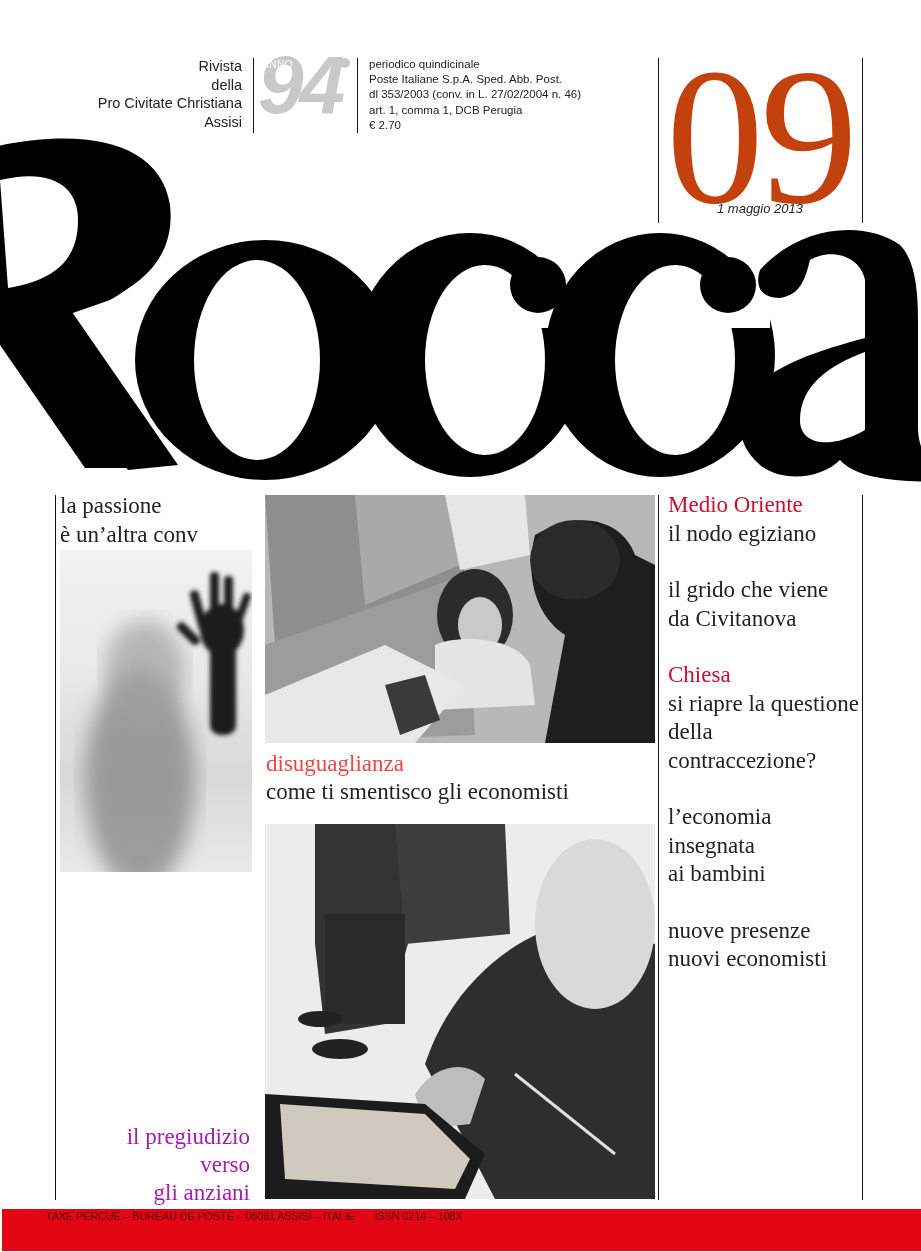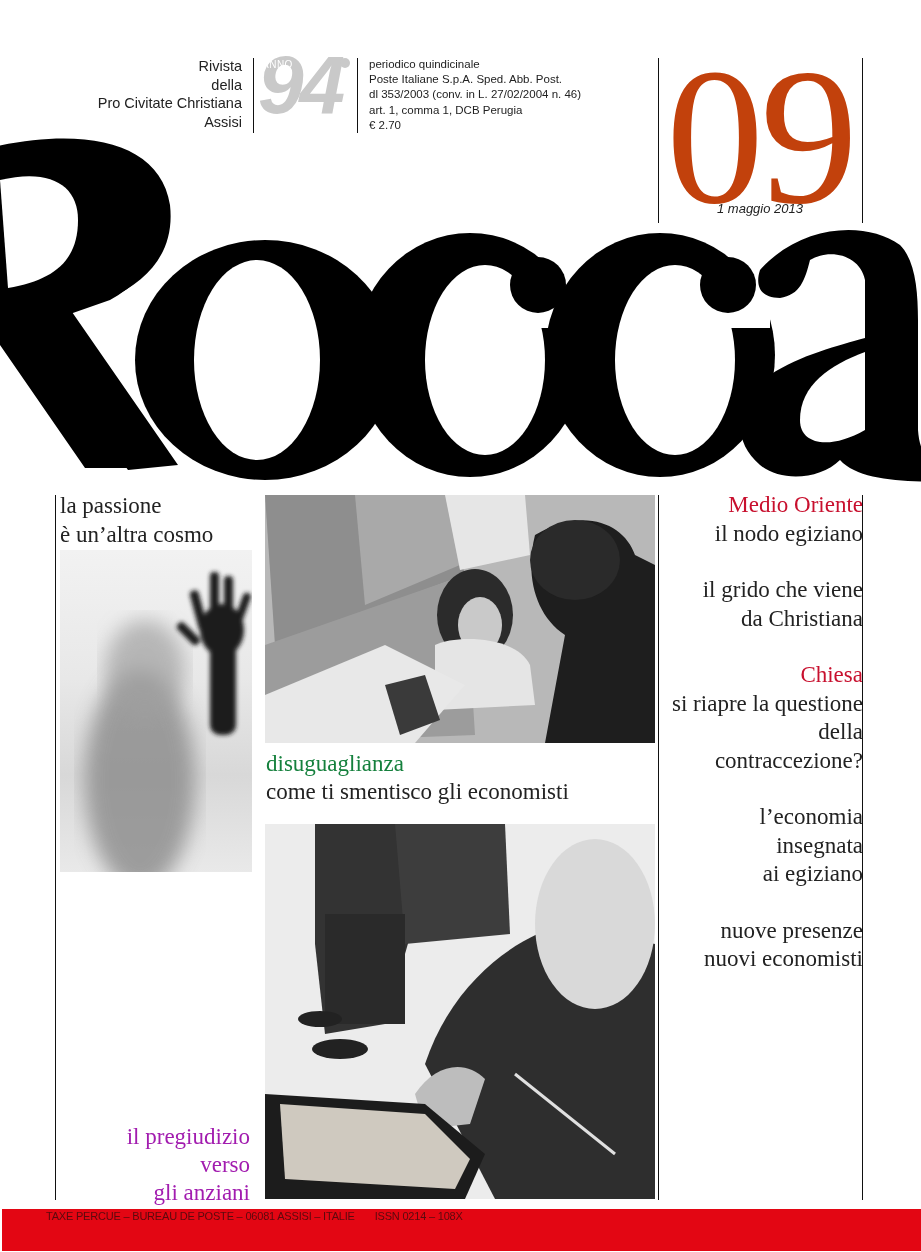--- a/index.html
+++ b/index.html
@@ -13,24 +13,24 @@
   .anno-word{position:absolute;left:6px;top:3px;font-family:"Liberation Sans",sans-serif;font-size:10px;color:#fff;letter-spacing:0.5px;}
   .postal{left:369px;top:57px;font-family:"Liberation Sans",sans-serif;font-size:11.5px;line-height:15.2px;color:#222;}
   .issue-num{left:660px;top:38px;width:200px;text-align:center;font-family:"Liberation Serif",serif;font-size:196px;line-height:1;color:#c2410c;letter-spacing:-4px;}
   .issue-date{left:660px;top:201px;width:200px;text-align:center;font-family:"Liberation Sans",sans-serif;font-style:italic;font-size:13px;color:#222;}
   .logo{left:-40px;top:120px;width:1000px;height:370px;}
   .col-left-title{left:60px;top:491px;font-size:23px;line-height:29px;color:#222;}
   .photo{position:absolute;overflow:hidden;}
   .photo-hand{left:60px;top:550px;width:192px;height:322px;background:linear-gradient(180deg,#f2f2f2 0%,#e8e8e8 40%,#d8d8d8 70%,#e9e9e9 100%);}
   .photo-office{left:265px;top:495px;width:390px;height:248px;background:linear-gradient(135deg,#9a9a9a 0%,#c8c8c8 30%,#7a7a7a 55%,#2e2e2e 80%,#1c1c1c 100%);}
   .photo-elder{left:265px;top:824px;width:390px;height:375px;background:linear-gradient(160deg,#e8e8e8 0%,#9a9a9a 35%,#555 60%,#2b2b2b 100%);}
-  .mid-kicker{left:266px;top:750px;font-size:23px;line-height:27px;color:#15803d;}
+  .mid-kicker{left:266px;top:750px;font-size:23px;line-height:27px;color:#ef4444;}
   .mid-title{left:266px;top:778px;font-size:23px;line-height:27px;color:#222;}
   .bottom-left{left:60px;top:1123px;width:190px;text-align:right;font-size:23px;line-height:28px;color:#a21caf;}
-  .toc{left:668px;top:491px;width:195px;font-size:23px;line-height:28.5px;color:#222;text-align:right;}
+  .toc{left:668px;top:491px;width:195px;font-size:23px;line-height:28.5px;color:#222;}
   .toc .kicker{color:#c8102e;}
   .toc .gap{height:28px;}
   .footer-bar{left:2px;top:1209px;width:919px;height:42px;background:#e30613;}
   .footer-text{left:46px;top:1210px;font-family:"Liberation Sans",sans-serif;font-size:11px;color:#5a0a0e;letter-spacing:-0.2px;white-space:pre;}
 </style>
 </head>
 <body>
 
 <div class="abs masthead-left">
   <div>Rivista</div>
@@ -79,21 +79,21 @@
   <rect x="750" y="150" width="60" height="58" fill="#fff"></rect>
   <circle cx="768" cy="165" r="28" fill="#000"></circle>
 
   <path d="M800 150 C840 105 905 100 940 125 C955 140 958 170 958 200 L958 310 C960 340 975 350 1000 352 L1000 362 C950 362 900 362 880 340 C860 360 820 362 800 345 C770 320 775 280 810 255 C840 235 880 225 905 218 L905 160 C900 135 870 128 850 140 C845 160 840 175 820 178 C800 178 795 165 800 150 Z" fill="#000"></path>
   <path d="M905 232 C870 245 840 265 840 300 C840 325 870 330 905 310 Z" fill="#fff"></path>
 </svg>
 
 <div class="vline" style="left:55px;top:495px;height:705px;"></div>
 <div class="abs col-left-title">
   <div>la passione</div>
-  <div>è un’altra cosmo</div>
+  <div>è un’altra conv</div>
 </div>
 <div class="photo photo-hand">
   <svg width="192" height="322" viewBox="0 0 192 322" xmlns="http://www.w3.org/2000/svg">
     <defs>
         <filter id="blur1">
           <feGaussianBlur stdDeviation="10"></feGaussianBlur>
         </filter>
         <filter id="blur2">
           <feGaussianBlur stdDeviation="2"></feGaussianBlur>
         </filter>
@@ -153,33 +153,33 @@
 </div>
 
 <div class="abs toc">
   <div>
     <div class="kicker">Medio Oriente</div>
     <div>il nodo egiziano</div>
   </div>
   <div class="gap"></div>
   <div>
     <div>il grido che viene</div>
-    <div>da Christiana</div>
+    <div>da Civitanova</div>
   </div>
   <div class="gap"></div>
   <div>
     <div class="kicker">Chiesa</div>
     <div>si riapre la questione</div>
     <div>della contraccezione?</div>
   </div>
   <div class="gap"></div>
   <div>
     <div>l’economia</div>
     <div>insegnata</div>
-    <div>ai egiziano</div>
+    <div>ai bambini</div>
   </div>
   <div class="gap"></div>
   <div>
     <div>nuove presenze</div>
     <div>nuovi economisti</div>
   </div>
   <div class="gap"></div>
 </div>
 <div class="vline" style="left:658px;top:495px;height:705px;"></div>
 <div class="vline" style="left:862px;top:495px;height:705px;"></div>

